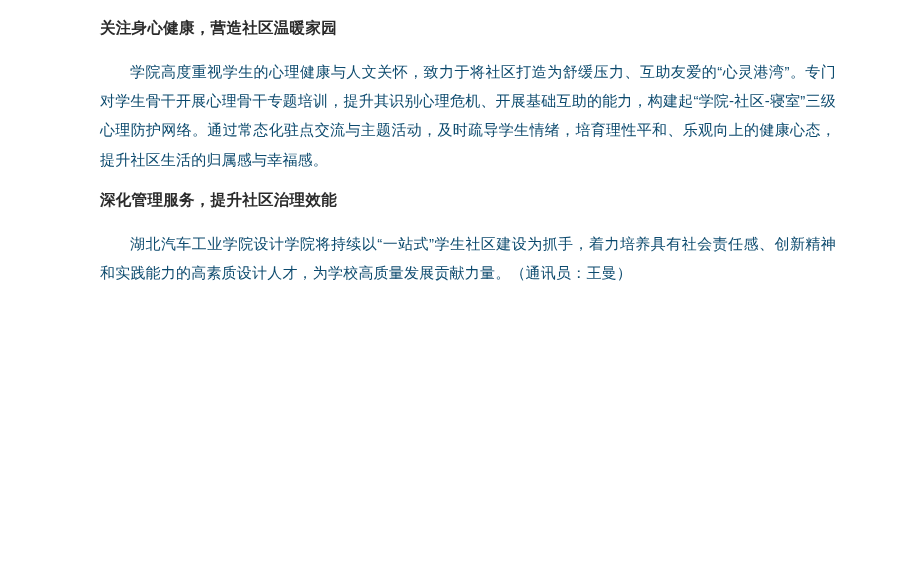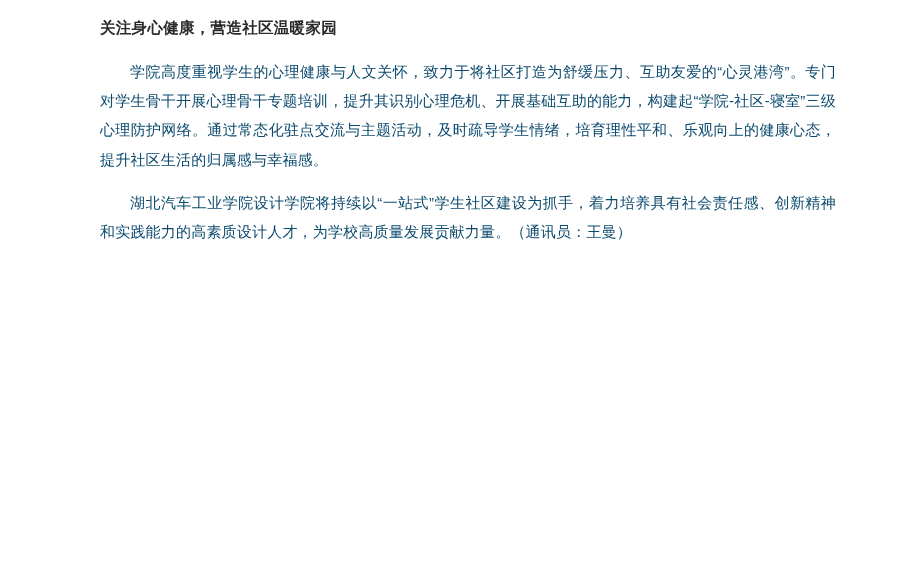--- a/index.html
+++ b/index.html
@@ -52,19 +52,20 @@
 </head>
 <body>
 
 <div class="page">
   <div class="article">
 
     <h2 class="section-heading">关注身心健康，营造社区温暖家园</h2>
 
     <p class="body-text">学院高度重视学生的心理健康与人文关怀，致力于将社区打造为舒缓压力、互助友爱的“心灵港湾”。专门对学生骨干开展心理骨干专题培训，提升其识别心理危机、开展基础互助的能力，构建起“学院-社区-寝室”三级心理防护网络。通过常态化驻点交流与主题活动，及时疏导学生情绪，培育理性平和、乐观向上的健康心态，提升社区生活的归属感与幸福感。</p>
 
+    <h2 class="section-heading">深化管理服务，提升社区治理效能</h2>
 
 
 
     <p class="body-text">湖北汽车工业学院设计学院将持续以“一站式”学生社区建设为抓手，着力培养具有社会责任感、创新精神和实践能力的高素质设计人才，为学校高质量发展贡献力量。（通讯员：王曼）</p>
 
   </div>
 </div>
 
 </body></html>

